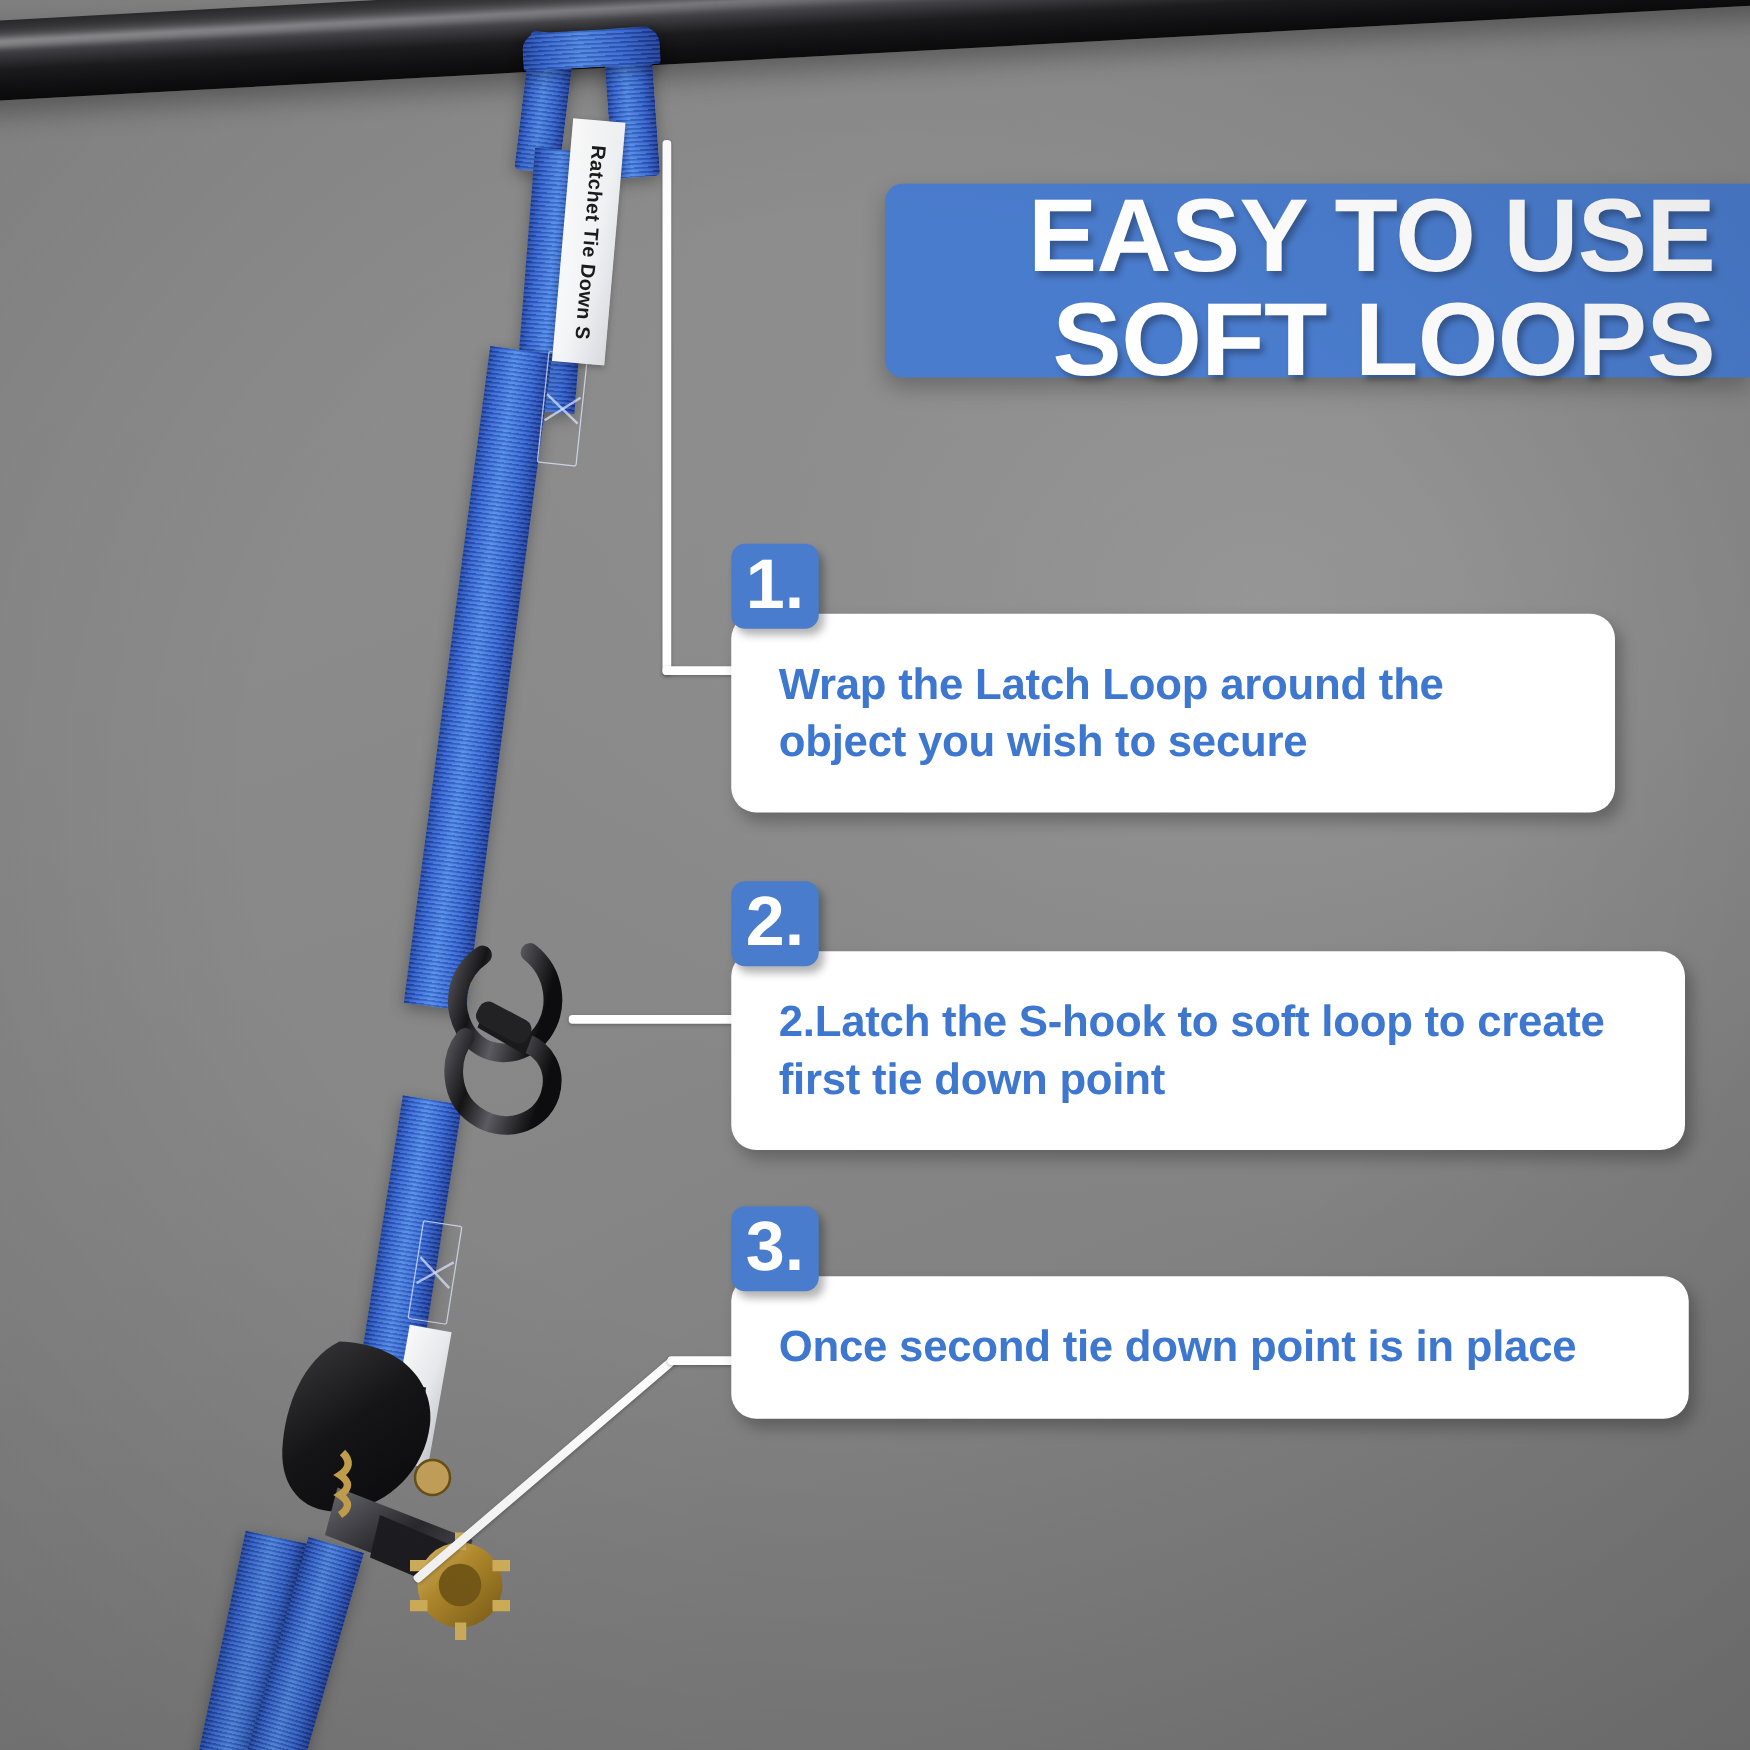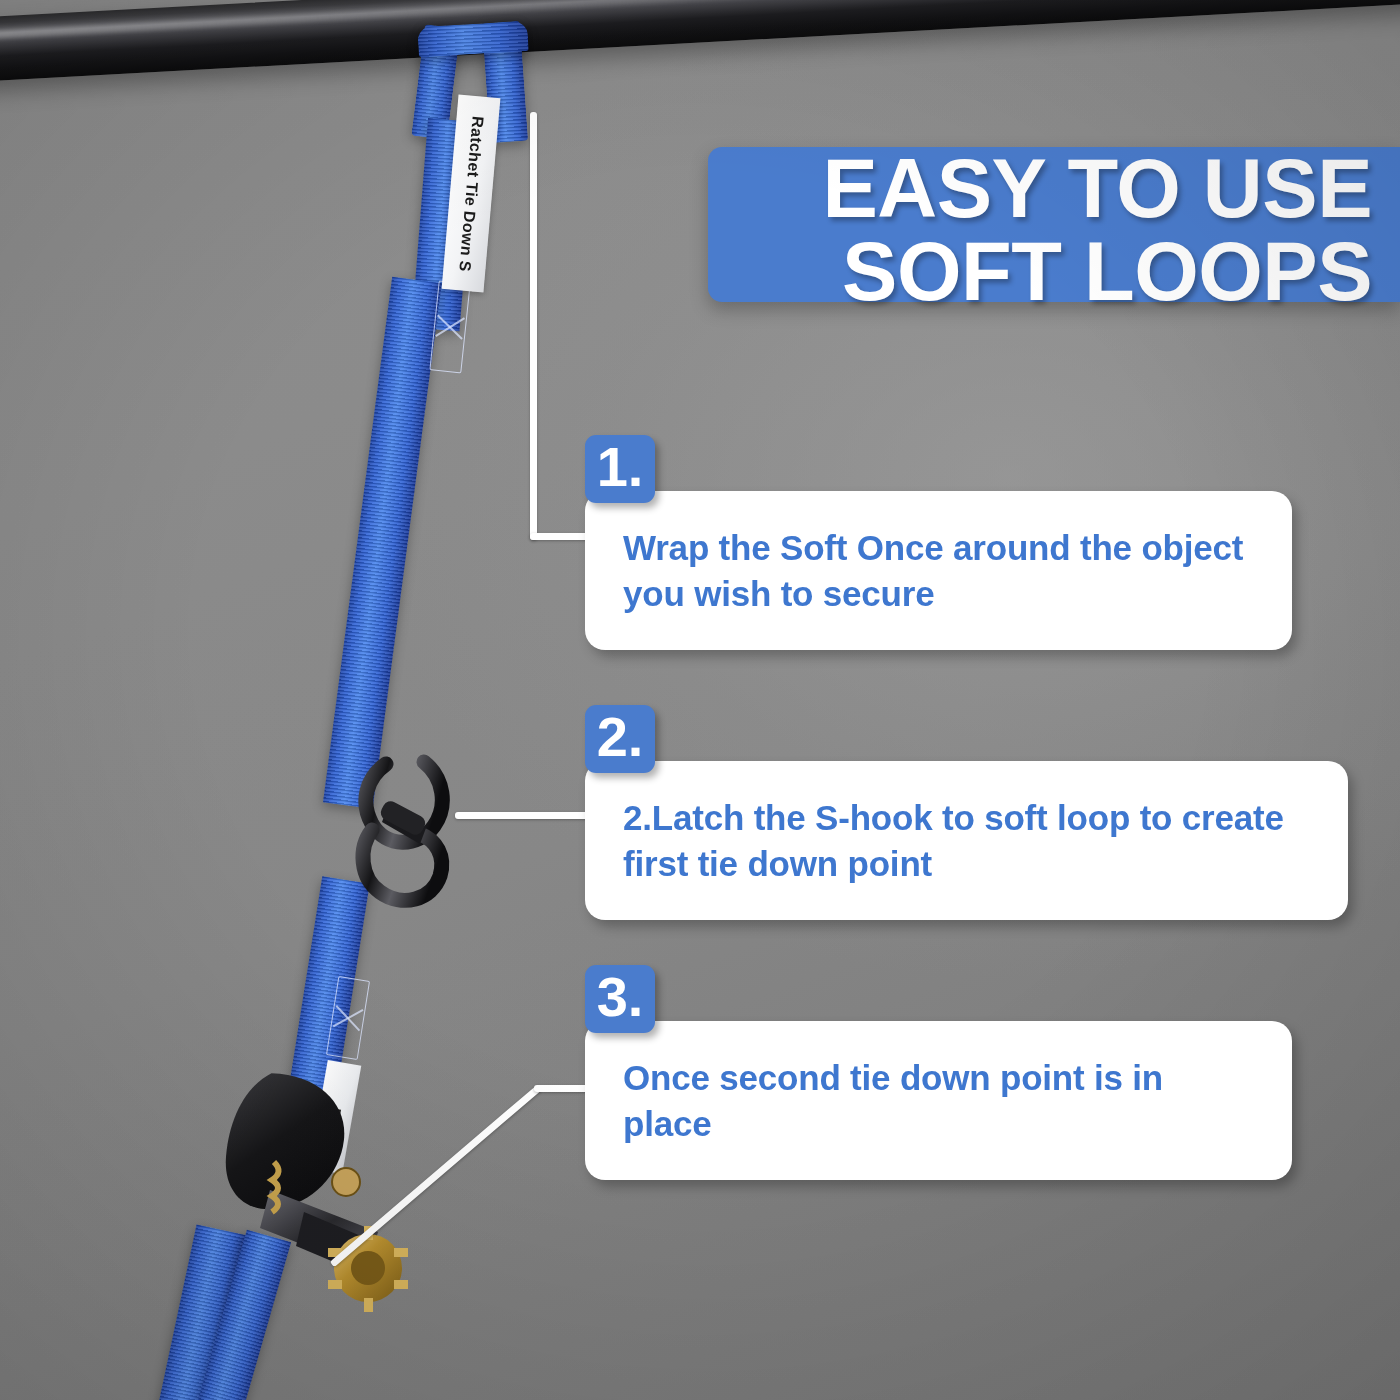--- a/index.html
+++ b/index.html
@@ -227,21 +227,21 @@
     font-size:35px;
     line-height:1.30;
     letter-spacing:-0.2px;
   }
 
   #step1 { left:585px; top:435px; }
   #step2 { left:585px; top:705px; }
   #step3 { left:585px; top:965px; }
   #step1 .card { width:707px; }
   #step2 .card { width:763px; }
-  #step3 .card { width:707px; }
+  #step3 .card { width:766px; }
 </style>
 </head>
 <body>
 
 <div id="stage">
 
   <div>
 
     <div class="bar">
       <div class="bar-gloss"></div>
@@ -331,21 +331,21 @@
 
   <div id="banner"></div>
   <div id="headline">
     <span class="l1">EASY TO USE</span>
     <span class="l2">SOFT LOOPS</span>
   </div>
 
   <div class="step" id="step1">
     <div class="badge">1.</div>
     <div class="card">
-      <p>Wrap the Soft Once around the object you wish to secure</p>
+      <p>Wrap the Latch Loop around the object you wish to secure</p>
     </div>
   </div>
 
   <div class="step" id="step2">
     <div class="badge">2.</div>
     <div class="card">
       <p>2.Latch the S-hook to soft loop to create first tie down point</p>
     </div>
   </div>
 

